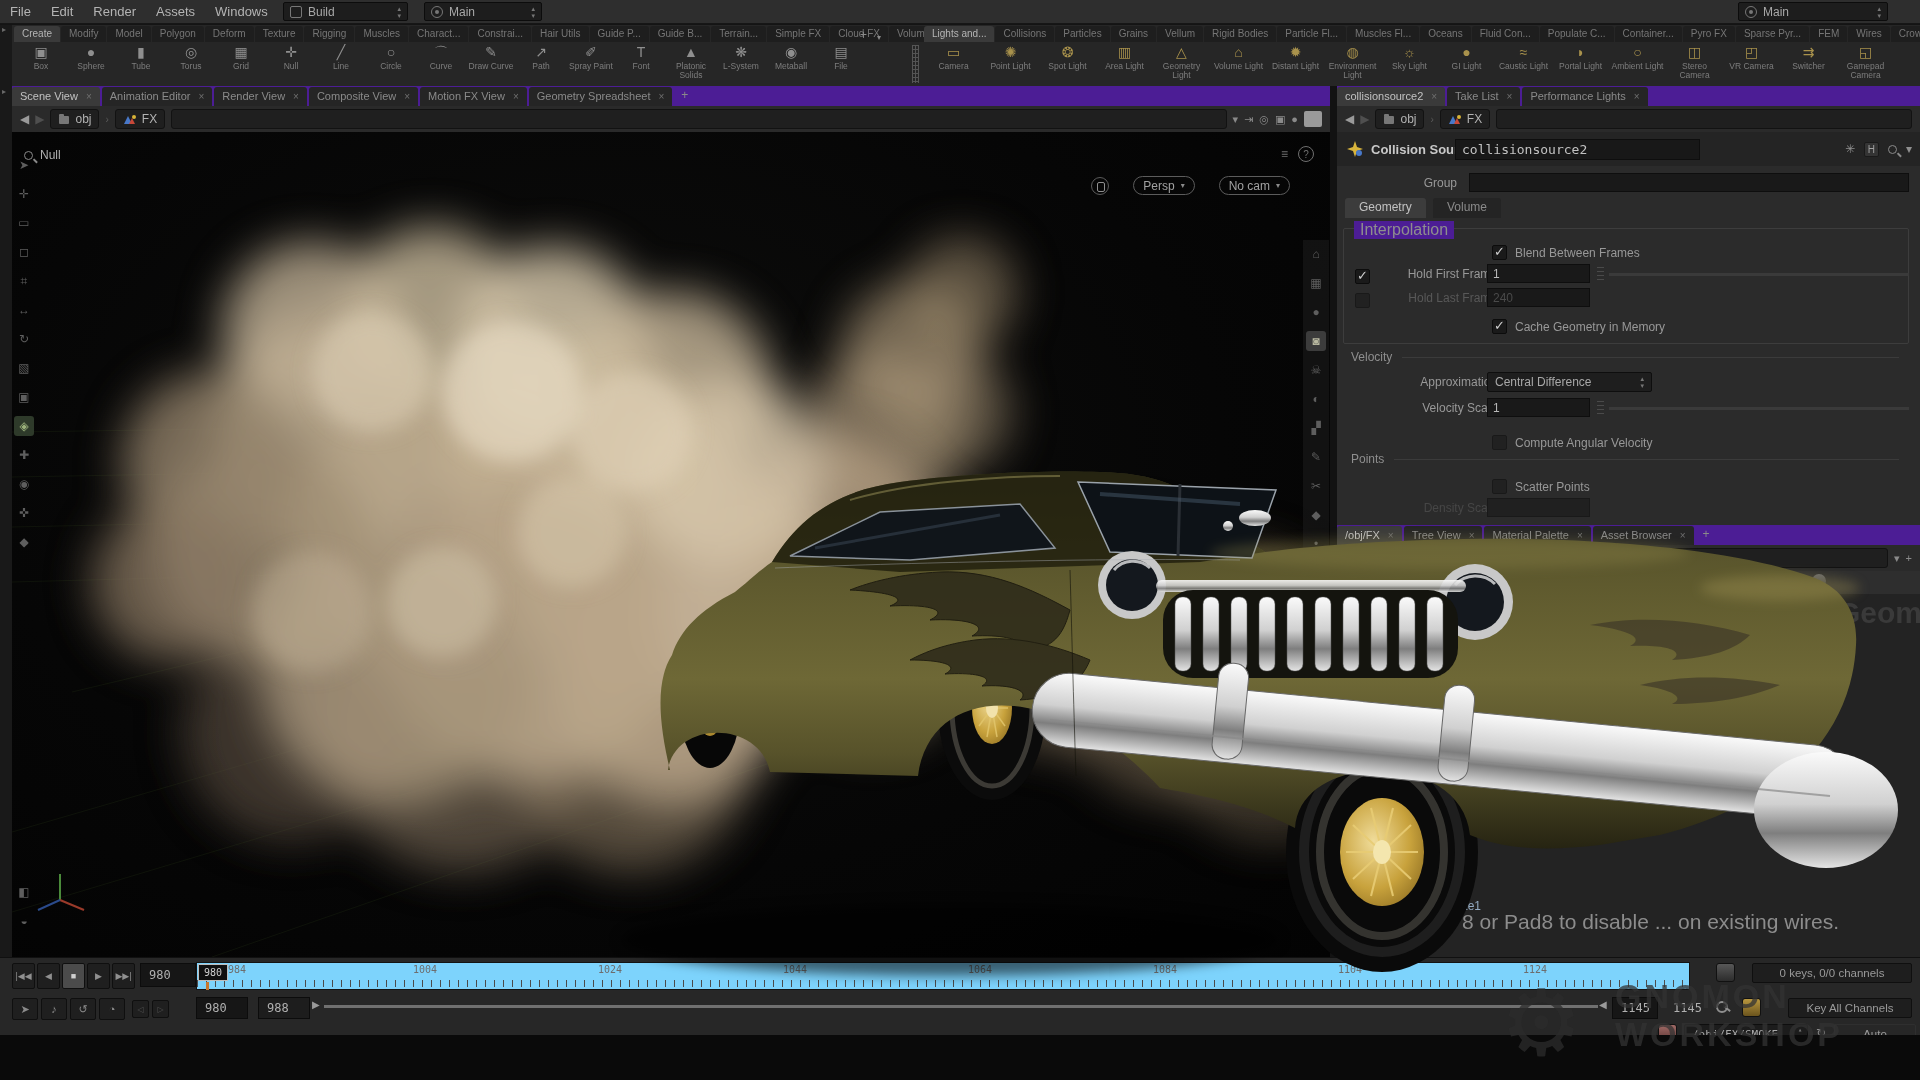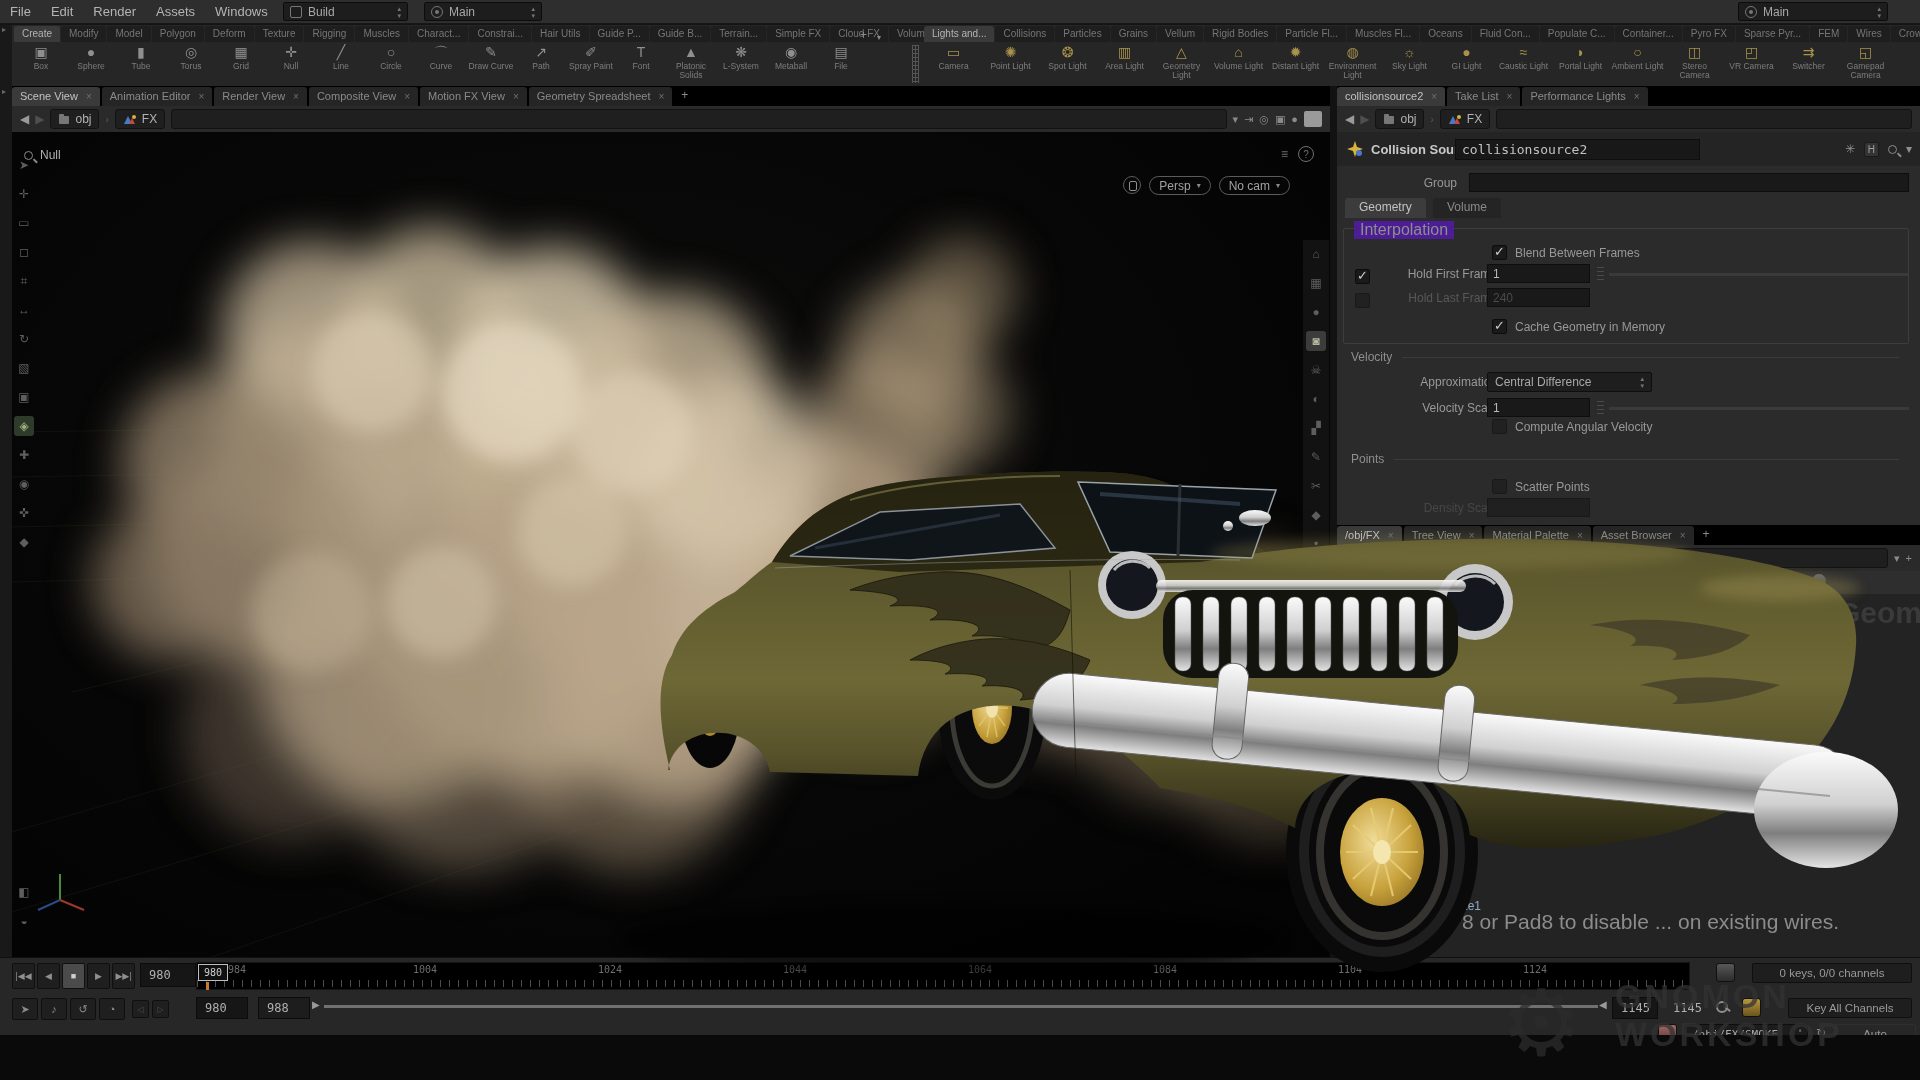--- a/index.html
+++ b/index.html
@@ -24,21 +24,21 @@
 .shtabs span.stab:first-of-type{background:#3a3a3a;color:#b5b5b5}
 .shtabs .plus{color:#8a8a8a;padding:0 6px;font-size:12px}.shtabs .dn{color:#8a8a8a;font-size:8px;padding:0 4px}
 .tools{position:absolute;top:18px;height:42px;display:flex}
 .tools .tool{width:50px;text-align:center;color:#7d7d7d;font-size:8.5px;line-height:1.05}
 .tools.rt .tool{width:57px}
 .tools .tico{display:block;height:19px;font-size:14px;line-height:19px;color:#8f8f8f}
 .tools.rt .tico{color:#a9924c}
 .grip{position:absolute;left:900px;top:20px;width:7px;height:38px;background:repeating-linear-gradient(#555 0 1px,transparent 1px 4px),repeating-linear-gradient(90deg,#555 0 1px,transparent 1px 3px)}
 
 
-.ptabrow{position:absolute;height:20px;background:#000000;display:flex;}
+.ptabrow{position:absolute;height:20px;background:#4c1d95;display:flex;}
 .ptabrow div.ptab{background:#252525;color:#8a8a8a;font-size:11px;line-height:19px;padding:0 8px;margin-right:2px;border-radius:3px 3px 0 0;display:flex;gap:8px;align-items:center;white-space:nowrap}
 .ptabrow div.ptab:first-of-type{background:#3a3a3a;color:#c2c2c2}
 .ptabrow .x{color:#6f6f6f;font-size:10px}
 .ptabrow .plus{color:#8a8a8a;padding:0 7px;line-height:19px}
 .pathbar{position:absolute;height:26px;background:#2a2a2a;display:flex;align-items:center;gap:6px;padding:0 8px}
 .navarr{color:#9a9a9a;font-size:12px}.navarr.dim{color:#4f4f4f}
 .chip{background:#1f1f1f;border:1px solid #121212;border-radius:3px;height:20px;display:flex;align-items:center;gap:5px;padding:0 7px;color:#b2b2b2}
 .sep{color:#5a5a5a;font-size:10px}
 .pathfield{flex:1;height:20px;background:#1f1f1f;border:1px solid #121212;border-radius:3px}
 .smallico{color:#8a8a8a;font-size:11px}
@@ -52,21 +52,21 @@
 #vcol-left{left:2px;top:23px}
 #vcol-left span.vt:nth-of-type(10){background:#2e3a2a;border-radius:3px;color:#9ab07a}
 #vcol-right{right:1px;top:108px;width:26px;background:rgba(26,26,26,.6);padding:4px 0}
 #vcol-right span.vt:nth-of-type(4){background:#3c3c3c;border-radius:3px;color:#b8b8a0}
 #vcol-bottom{left:2px;top:750px}
 #vinfo{position:absolute;left:12px;top:16px;z-index:3;display:flex;align-items:center;gap:7px;color:#b0b0b0;font-size:12px}
 .mag{width:9px;height:9px;border:1.5px solid #8a8a8a;border-radius:50%;position:relative;display:inline-block}
 .mag::after{content:"";position:absolute;left:8px;top:8px;width:5px;height:1.5px;background:#8a8a8a;transform:rotate(45deg)}
 #vtopicons{position:absolute;right:16px;top:14px;z-index:3;display:flex;gap:10px;align-items:center;color:#6f6f6f}
 .qmark{width:16px;height:16px;border:1px solid #6f6f6f;border-radius:50%;text-align:center;line-height:15px;font-size:10px}
-#vpills{position:absolute;right:40px;top:44px;z-index:3;display:flex;gap:8px;}
+#vpills{position:absolute;right:40px;top:44px;z-index:3;display:flex;gap:24px;align-items:center}
 .pill{border:1px solid #5c5c5c;border-radius:10px;height:19px;padding:0 9px;display:flex;align-items:center;gap:6px;color:#a2a2a2;background:rgba(8,8,8,.45);font-size:12px}
 .pill .dn{font-size:8px;color:#8a8a8a}
 .lockc{width:18px;height:18px;border:1px solid #5c5c5c;border-radius:50%;position:relative;background:rgba(8,8,8,.45)}
 .lockc::after{content:"";position:absolute;left:5px;top:4px;width:6px;height:8px;border:1.5px solid #8f8f8f;border-radius:2px}
 
 
 #params{position:absolute;left:1337px;top:86px;width:583px;height:439px;background:#2b2b2b;overflow:hidden}
 #params .hdr{position:absolute;left:0;top:46px;width:583px;height:34px;background:#242424;display:flex;align-items:center;gap:8px;padding:0 10px}
 #params .hdr .ntype{font-weight:bold;color:#c9c9c9;font-size:13px}
 #params .hdr .nname{position:absolute;left:118px;width:245px;height:21px;background:#181818;border:1px solid #0e0e0e;color:#c2c2c2;font-size:13px;line-height:20px;padding:0 6px}
@@ -113,21 +113,21 @@
 .gdot{position:absolute;width:5px;height:5px;border-radius:50%;background:#5a9a4a}
 .wire{position:absolute;width:2px;background:#4878b0}
 .hint{position:absolute;color:#8c8c8c;font-size:21px;white-space:nowrap}
 
 
 #playbar{position:absolute;left:0;top:957px;width:1920px;height:78px;background:#272727;border-top:1px solid #101010}
 .tbtns{position:absolute;left:12px;top:5px;display:flex;gap:2px}
 .tbtns div.tbtn{width:23px;height:26px;background:#1f1f1f;border:1px solid #0f0f0f;border-radius:2px;color:#8f8f8f;text-align:center;line-height:25px;font-size:9px;white-space:nowrap;overflow:hidden}
 .tbtns div.tbtn:nth-of-type(3){background:#4b4b4b;color:#cfcfcf}
 .ffield{position:absolute;height:24px;background:#161616;border:1px solid #0c0c0c;color:#b0b0b0;font-size:12px;line-height:23px;padding:0 8px}
-#ruler{position:absolute;left:196px;top:4px;width:1494px;height:28px;background:#000000;border:1px solid #141414}
+#ruler{position:absolute;left:196px;top:4px;width:1494px;height:28px;background:#7dd3fc;border:1px solid #141414}
 #ruler::before{content:"";position:absolute;left:0;bottom:2px;width:100%;height:7px;
  background:repeating-linear-gradient(90deg,#4c4c4c 0 1px,transparent 1px 9px)}
 #ruler .rlabels{position:absolute;left:31px;top:1px;display:flex}
 #ruler .rlabels span{width:185px;color:#6d6d6d;font-size:10px}
 #fmarker{position:absolute;left:198px;top:6px;width:30px;height:17px;border:1px solid #bdbdbd;background:#101010;color:#cfcfcf;font-size:10px;text-align:center;line-height:16px;z-index:2}
 #fcaret{position:absolute;left:206px;top:24px;width:3px;height:8px;background:#c87830;z-index:2}
 .pbtn2{width:26px;height:22px;background:#1f1f1f;border:1px solid #0f0f0f;border-radius:2px;color:#8a8a8a;text-align:center;line-height:21px;font-size:11px}
 .pbtn2.mini{width:17px;height:18px;color:#4e4e4e;line-height:17px;font-size:8px}
 #rslider{position:absolute;left:324px;top:47px;width:1274px;height:3px;background:#707070}
 .rhandle{position:absolute;top:41px;color:#9a9a9a;font-size:10px}
@@ -577,21 +577,21 @@
             <span>▾</span>
           </span>
       </span>
     </div>
     <div class="prow" style="left:18px;top:312px;width:550px">
       <span class="plabel" style="left:22px;top:3px">Velocity Scale</span>
       <span class="pfield" style="left:132px;top:0;width:103px">1</span>
       <span class="ladder" style="left:242px"></span>
       <span class="slider" style="left:254px;width:300px"></span>
     </div>
-    <div class="prow" style="left:155px;top:328px">
+    <div class="prow" style="left:155px;top:344px">
       <span class="cb dim2"></span>
       <span class="cblabel dim">Compute Angular Velocity</span>
     </div>
 
     <div class="sechead" style="left:14px;top:366px;width:558px">
       <span>Points</span>
         <span style="flex:1;height:1px;background:#3b3b3b"></span>
     </div>
     <div class="prow" style="left:155px;top:388px">
       <span class="cb dim2"></span>

